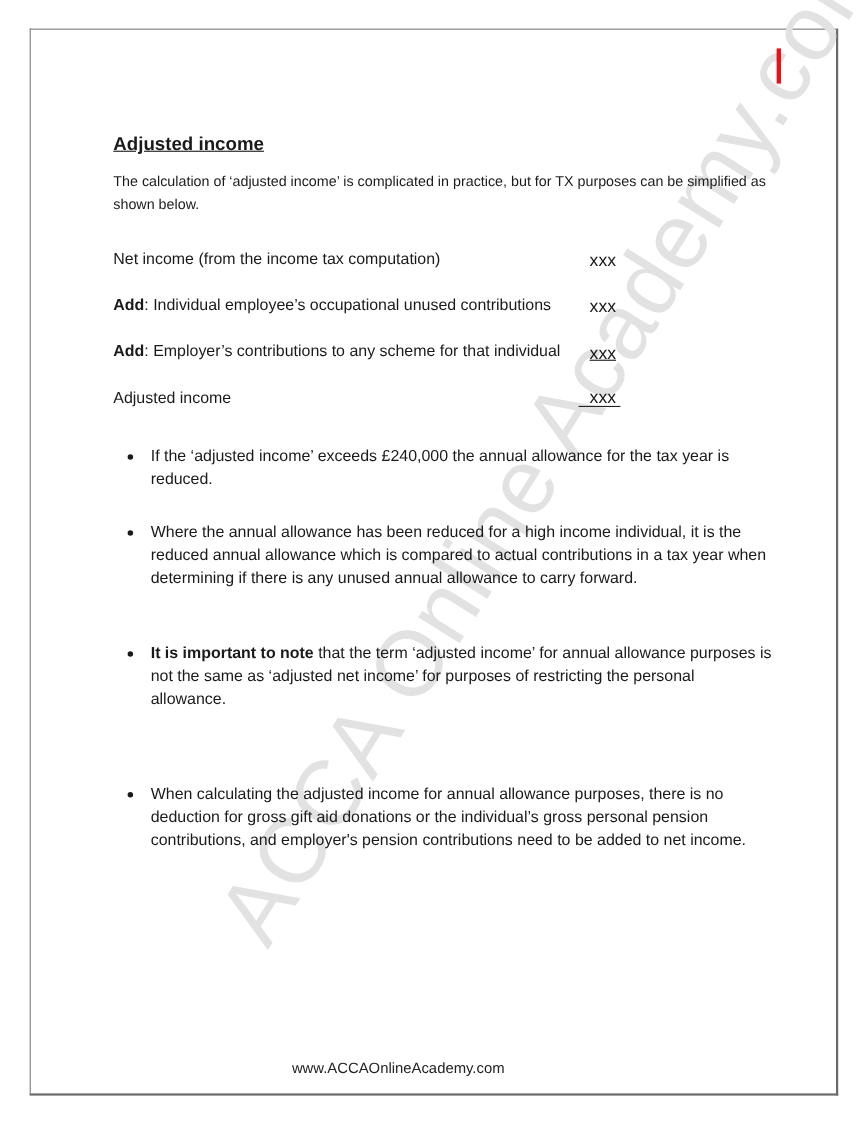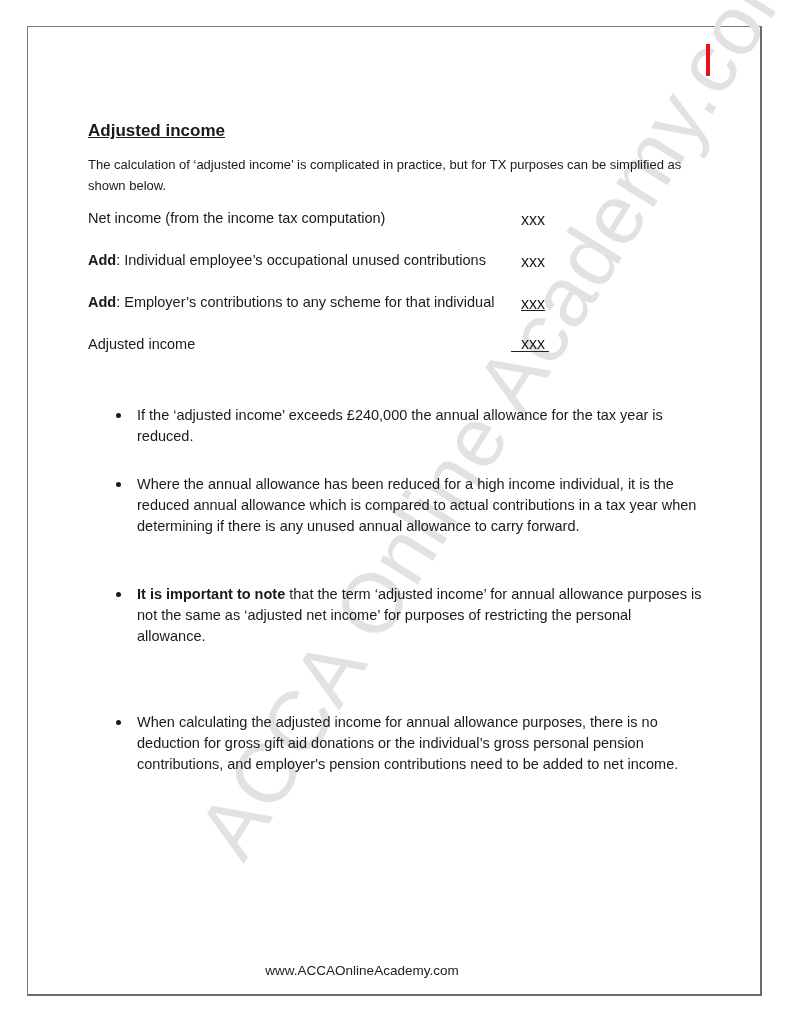--- a/index.html
+++ b/index.html
@@ -56,39 +56,39 @@
       position: absolute;
       left: 706px;
       top: 44px;
       width: 4px;
       height: 32px;
       background: #e8121b;
       z-index: 2;
     }
     .content {
       position: absolute;
-      left: 88px;
+      left: 103px;
       top: 120px;
       width: 620px;
       z-index: 1;
     }
     .title {
       font-size: 17px;
       font-weight: bold;
       text-decoration: underline;
       margin: 0;
       line-height: 22px;
     }
     .intro {
       font-size: 13px;
       line-height: 21px;
       margin: 12px 0 0 0;
     }
     .calc {
-      margin-top: 12px;
+      margin-top: 30px;
       position: relative;
       font-size: 14.5px;
     }
     .calc-row {
       position: relative;
       height: 42px;
       line-height: 20px;
     }
     .calc-row .label {
       position: absolute;

